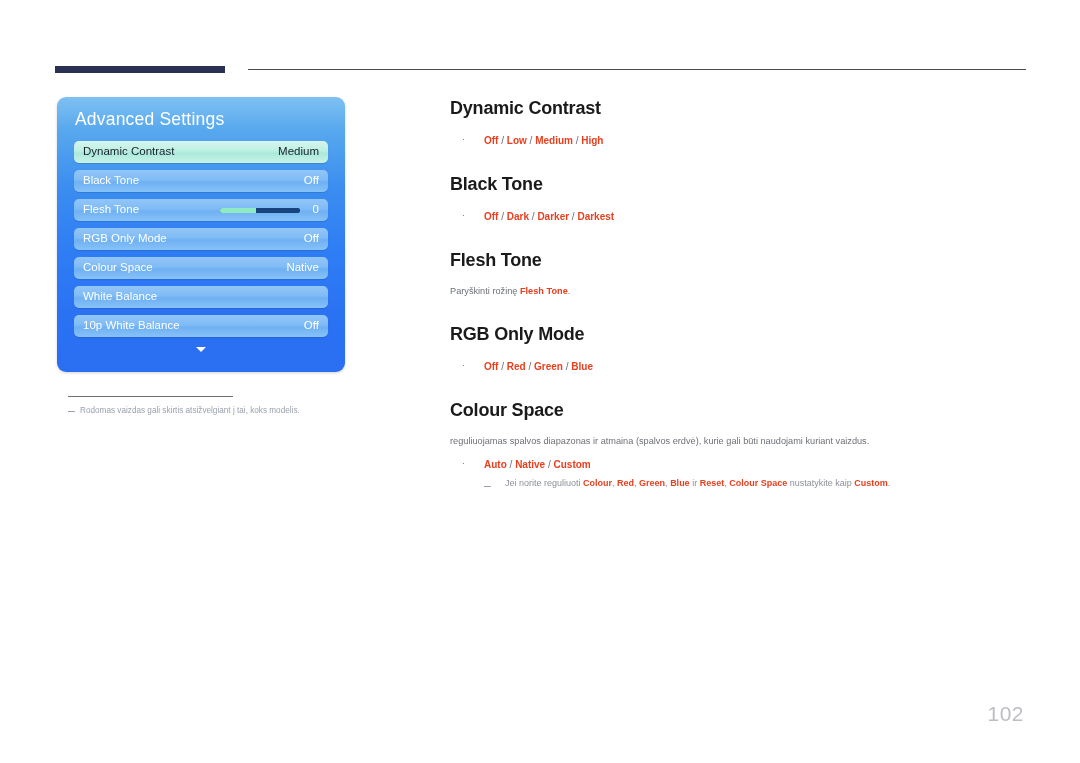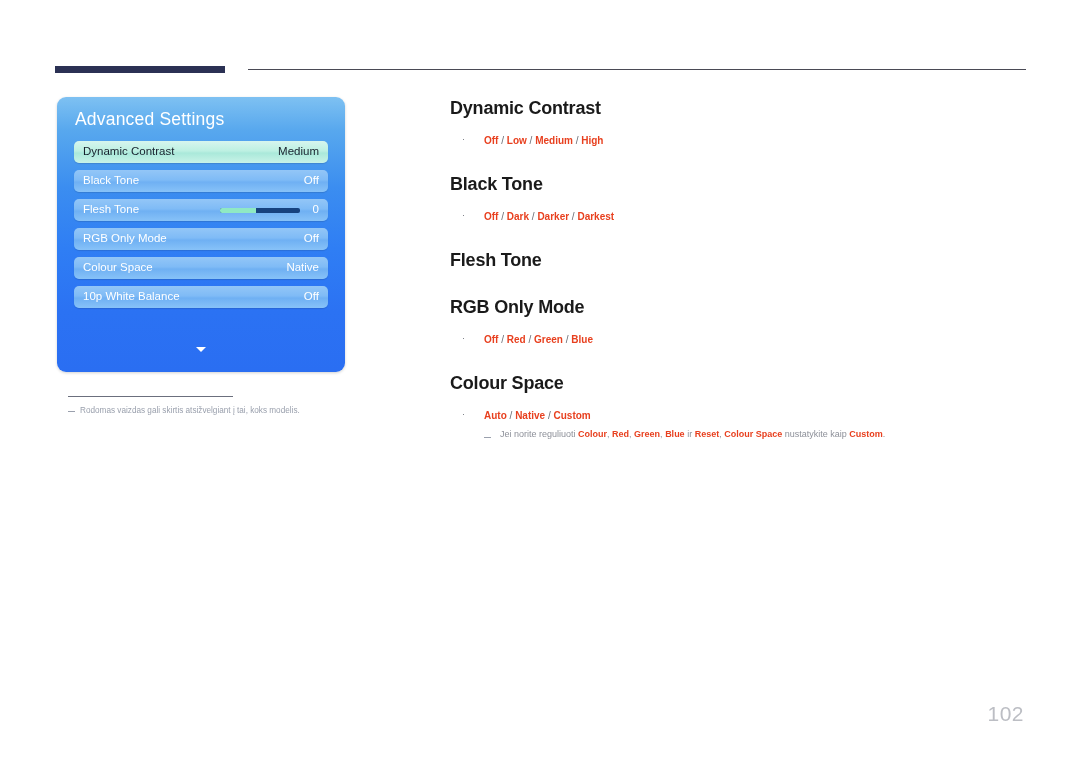--- a/index.html
+++ b/index.html
@@ -188,21 +188,21 @@
     font-size: 10px;
     font-weight: bold;
     color: #e8401f;
     line-height: 1.5;
   }
   .sep { color: #6d7078; font-weight: normal; }
 
   .subnote-row {
     display: flex;
     align-items: center;
-    gap: 9px;
+    gap: 14px;
     margin: 5px 0 0 34px;
   }
   .subnote-text {
     font-size: 9px;
     color: #8d9099;
     line-height: 1.45;
   }
   .subnote-text .accent { color: #e8401f; font-weight: bold; }
 
   
@@ -242,20 +242,24 @@
       </div>
       <div class="osd-row">
         <span class="osd-label">RGB Only Mode</span>
         <span class="osd-value">Off</span>
       </div>
       <div class="osd-row">
         <span class="osd-label">Colour Space</span>
         <span class="osd-value">Native</span>
       </div>
       <div class="osd-row">
+        <span class="osd-label">White Balance</span>
+        <span class="osd-value"></span>
+      </div>
+      <div class="osd-row">
         <span class="osd-label">10p White Balance</span>
         <span class="osd-value">Off</span>
       </div>
     </div>
   <div id="osd-scroll-arrow"></div>
 </div>
 
 <div id="panel-footnote">
   <div id="panel-footnote-rule"></div>
   <div id="panel-footnote-row">
@@ -277,32 +281,34 @@
   <div class="section">
     <h2 class="section-heading">Black Tone</h2>
     <div class="bullet-row">
       <span class="bullet-dot">·</span>
       <span class="bullet-text"><span>Off</span><span class="sep"> / </span><span>Dark</span><span class="sep"> / </span><span>Darker</span><span class="sep"> / </span><span>Darkest</span></span>
     </div>
   </div>
 
   <div class="section">
     <h2 class="section-heading">Flesh Tone</h2>
+    <p class="section-desc"><span>Paryškinti rožinę </span><span class="accent">Flesh Tone</span><span>.</span></p>
   </div>
 
   <div class="section">
     <h2 class="section-heading">RGB Only Mode</h2>
     <div class="bullet-row">
       <span class="bullet-dot">·</span>
       <span class="bullet-text"><span>Off</span><span class="sep"> / </span><span>Red</span><span class="sep"> / </span><span>Green</span><span class="sep"> / </span><span>Blue</span></span>
     </div>
   </div>
 
   <div class="section">
     <h2 class="section-heading">Colour Space</h2>
+    <p class="section-desc">reguliuojamas spalvos diapazonas ir atmaina (spalvos erdvė), kurie gali būti naudojami kuriant vaizdus.</p>
     <div class="bullet-row">
       <span class="bullet-dot">·</span>
       <span class="bullet-text"><span>Auto</span><span class="sep"> / </span><span>Native</span><span class="sep"> / </span><span>Custom</span></span>
     </div>
     <div class="subnote-row">
       <span class="note-dash"></span>
       <span class="subnote-text"><span>Jei norite reguliuoti </span><span class="accent">Colour</span><span>, </span><span class="accent">Red</span><span>, </span><span class="accent">Green</span><span>, </span><span class="accent">Blue</span><span> ir </span><span class="accent">Reset</span><span>, </span><span class="accent">Colour Space</span><span> nustatykite kaip </span><span class="accent">Custom</span><span>.</span></span>
     </div>
   </div>
 

